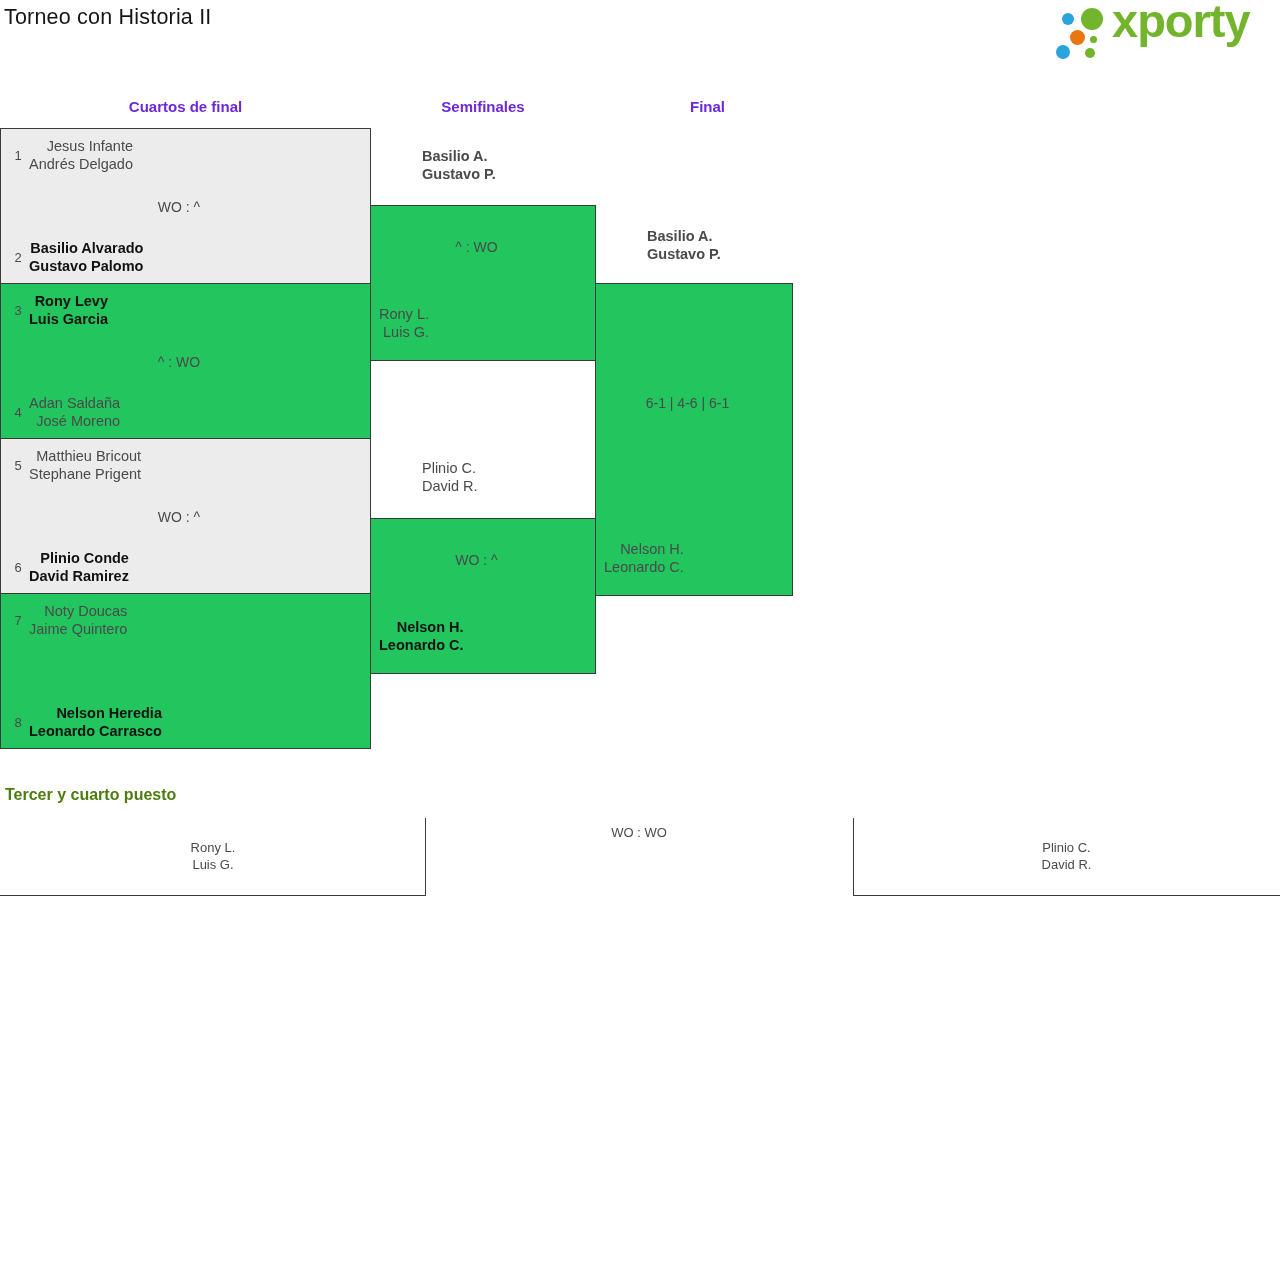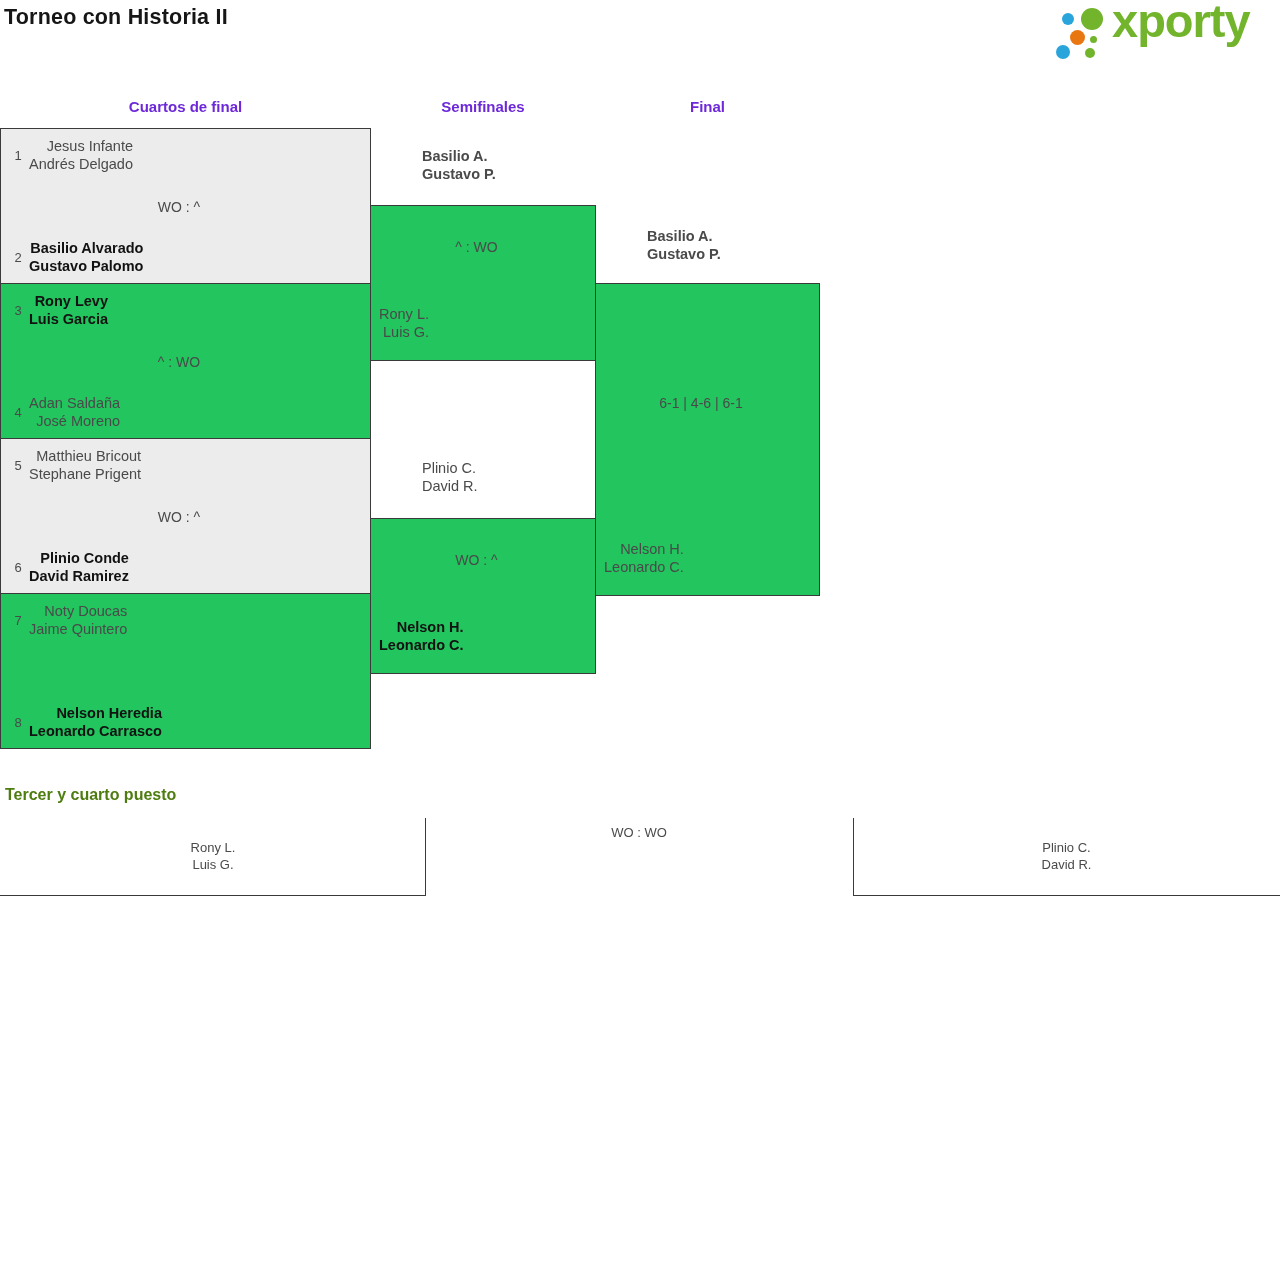--- a/index.html
+++ b/index.html
@@ -3,36 +3,36 @@
 <meta charset="utf-8">
 <style>
   html,body { margin:0; padding:0; }
   body {
     width:1280px; height:1282px; position:relative; background:#ffffff;
     font-family:"Liberation Sans", sans-serif; color:#4a4a4a; overflow:hidden;
   }
 
   
   .page-title { position:absolute; left:4px; top:1px; font-size:21.5px; line-height:33px;
-    font-weight:700; color:#161616; letter-spacing:.2px;text-align:right; }
+    font-weight:400; color:#161616; letter-spacing:.2px;text-align:right; }
   .logo { position:absolute; left:1048px; top:2px; width:228px; height:64px; }
   .logo-dots { position:absolute; left:0; top:0; width:70px; height:62px; }
   .dot { position:absolute; border-radius:50%; }
   .logo-text { position:absolute; left:64px; top:-9px; font-size:47px; font-weight:800;
     letter-spacing:-1px; color:#72b42c; }
 
   
   .round-header { position:absolute; top:98px; text-align:center; font-size:15px;
     font-weight:700; color:#6d28d9; }
 
   
   .match-box { position:absolute; box-sizing:border-box; border:1px solid #3a3a3a; background:#22c55e; }
   .qf  { left:0; width:371px; height:156px; }
   .sf  { left:370px; width:226px; height:156px; }
-  .final-box { left:595px; width:225px; height:313px;padding-left:14px; }
+  .final-box { left:595px; width:198px; height:313px;padding-left:14px; }
   .shaded { background:#ececec; }
 
   .slot { position:absolute; left:6px; display:flex; align-items:center; }
   .top-slot { top:8px; }
   .bottom-slot { bottom:8px; }
   .seed { flex:0 0 22px; width:22px; text-align:center; font-size:13px; color:#4a4a4a; }
   .pair { font-size:14.5px; line-height:18px; color:#4a4a4a;text-align:right; }
   .pair .line { display:block; white-space:nowrap; }
   .winner { font-weight:700; color:#121212; }
 

